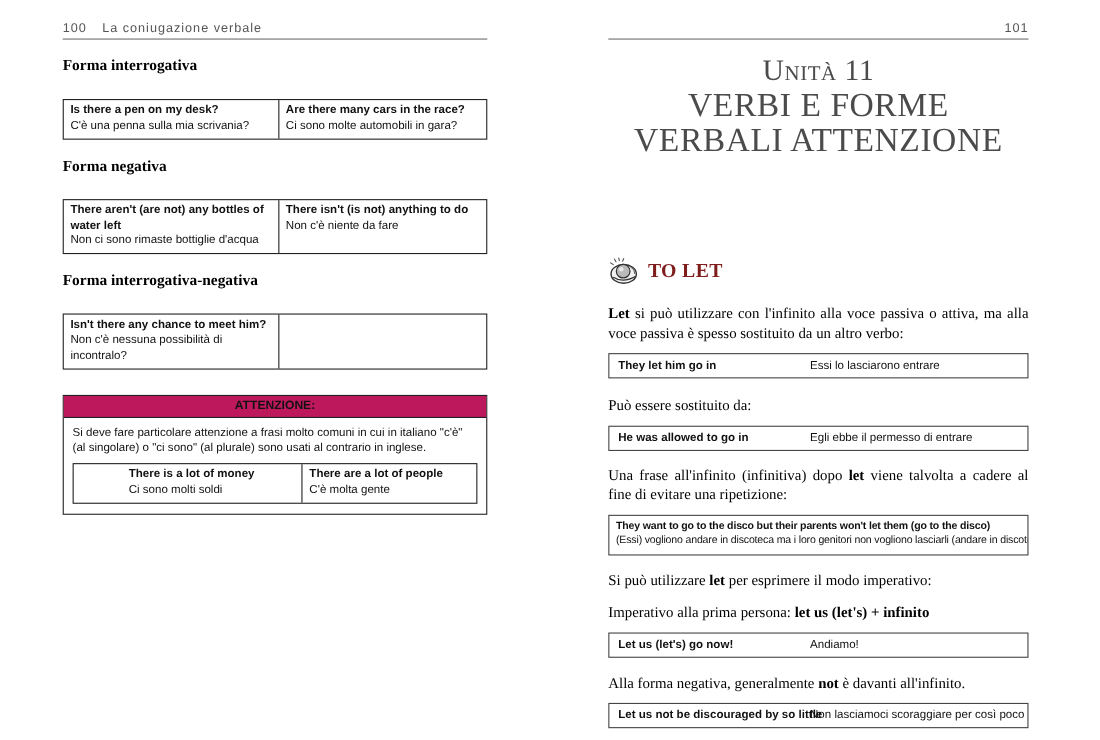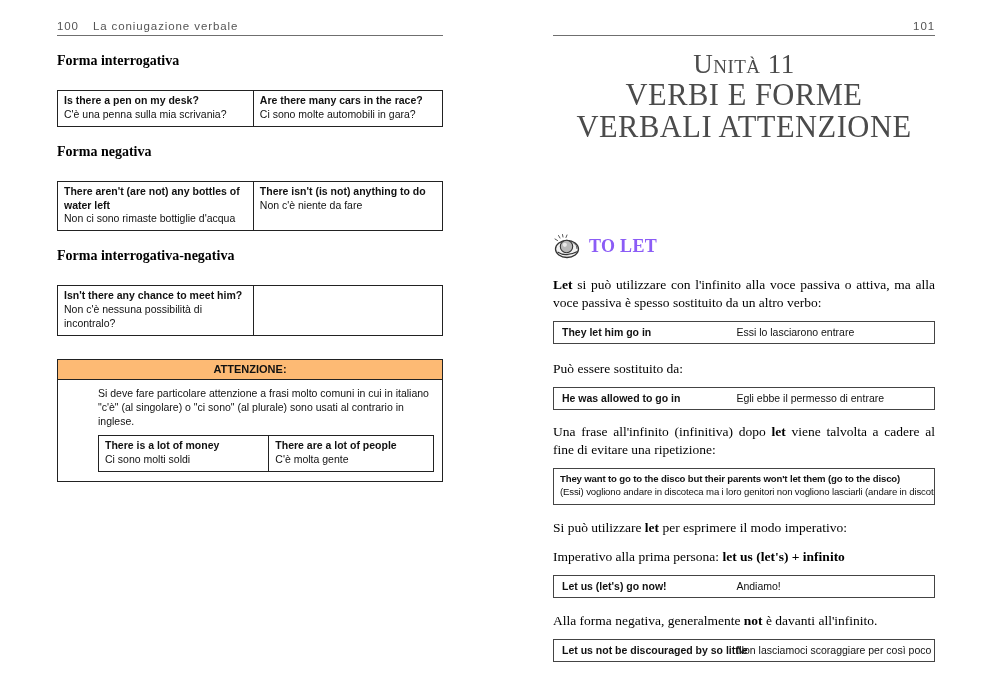--- a/index.html
+++ b/index.html
@@ -40,41 +40,41 @@
     font-size: 10.5px; line-height: 1.32;
   }
   .extable .cell:first-child { border-right: 1.2px solid #222; width: 51%; }
   .extable .en { font-weight: bold; }
   .extable .it { font-weight: normal; }
 
   .attention {
     border: 1.2px solid #222; margin-top: 23px;
   }
   .attention-title {
-    background: #fdba74; text-align: center;
+    background: #be185d; text-align: center;
     font-weight: bold; font-size: 11px;
     padding: 3px 0 4px 0; border-bottom: 1.2px solid #222;
   }
-  .attention-body { padding: 6px 8px 9px 8px; margin-left: 32px; }
+  .attention-body { padding: 6px 8px 9px 8px; }
   .attention-text { font-size: 10.5px; line-height: 1.35; }
-  .attention .extable { margin-top: 7px; }
+  .attention .extable { margin-top: 7px; padding-left: 44px; }
 
   
   .unit-block {
     margin-top: 14px; text-align: center;
     font-family: "Liberation Serif", serif;
     color: #4b4b4b; line-height: 1.06; letter-spacing: 0.5px;
   }
   .unit-label { font-size: 27px; font-variant: small-caps; }
   .unit-line { font-size: 30.5px; }
 
   .tolet-heading {
     margin-top: 90px; display: flex; align-items: center;
     font-family: "Liberation Serif", serif;
-    font-weight: bold; font-size: 18px; color: #8b5cf6;
+    font-weight: bold; font-size: 18px; color: #7f1d1d;
     letter-spacing: 0.3px;
   }
   .tolet-heading .icon { margin-right: 6px; display: inline-flex; }
 
   .body-p {
     font-family: "Liberation Serif", serif;
     font-size: 13.5px; line-height: 1.32; text-align: justify;
     color: #000;
   }
   .mt18 { margin-top: 16px; }

